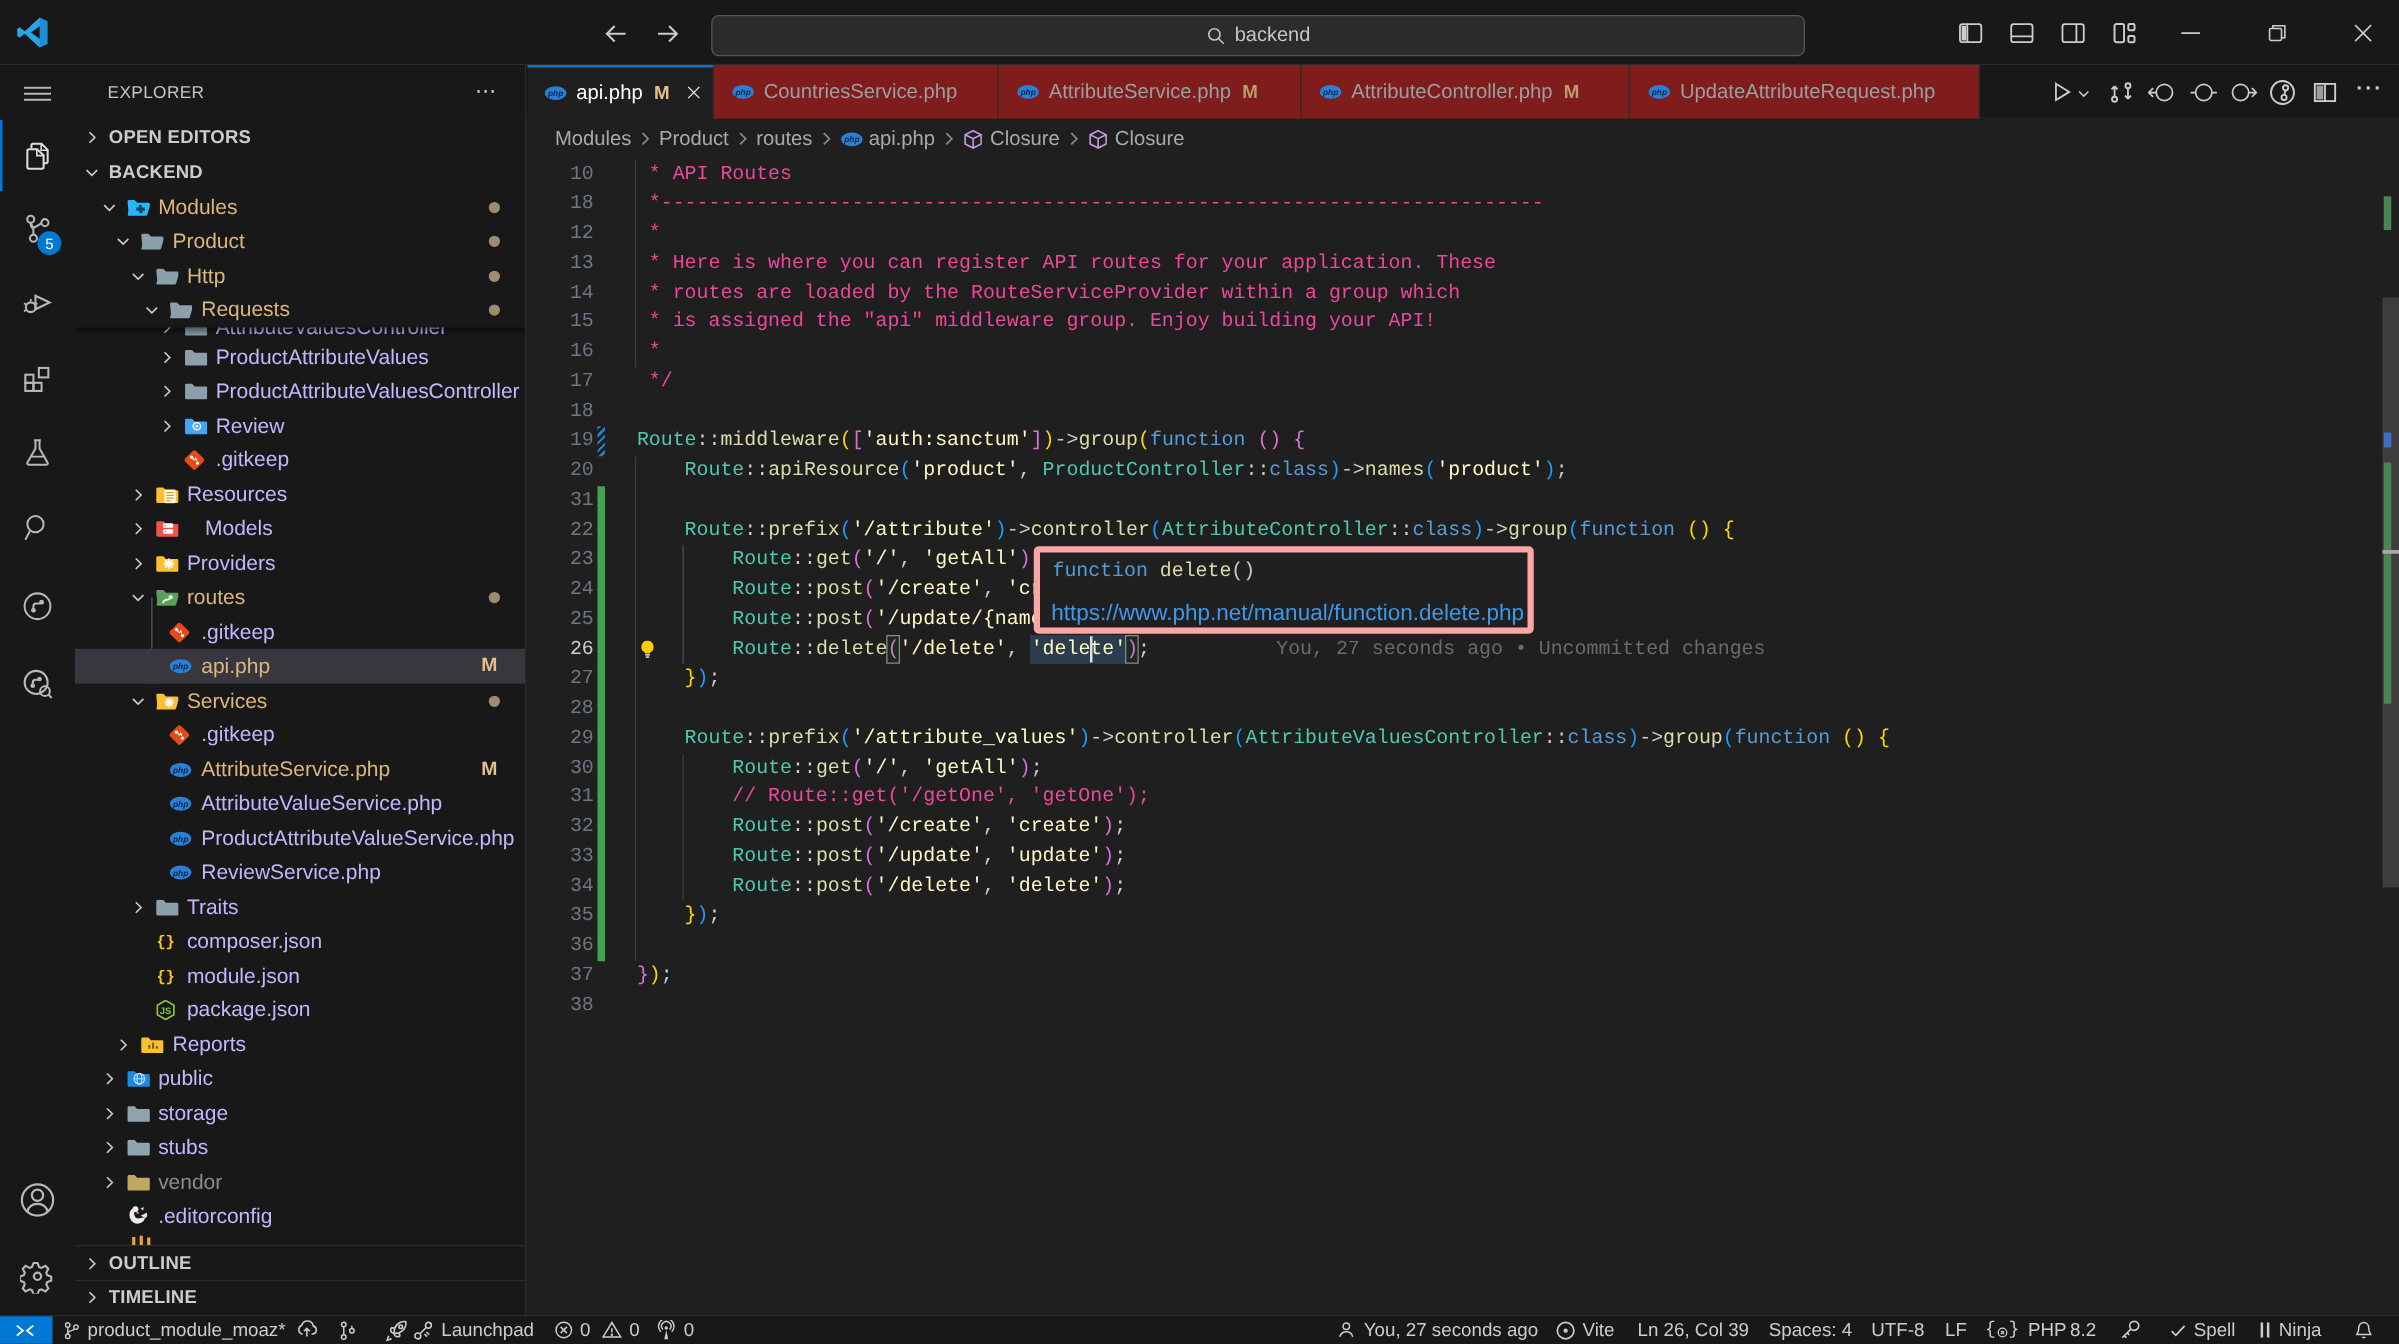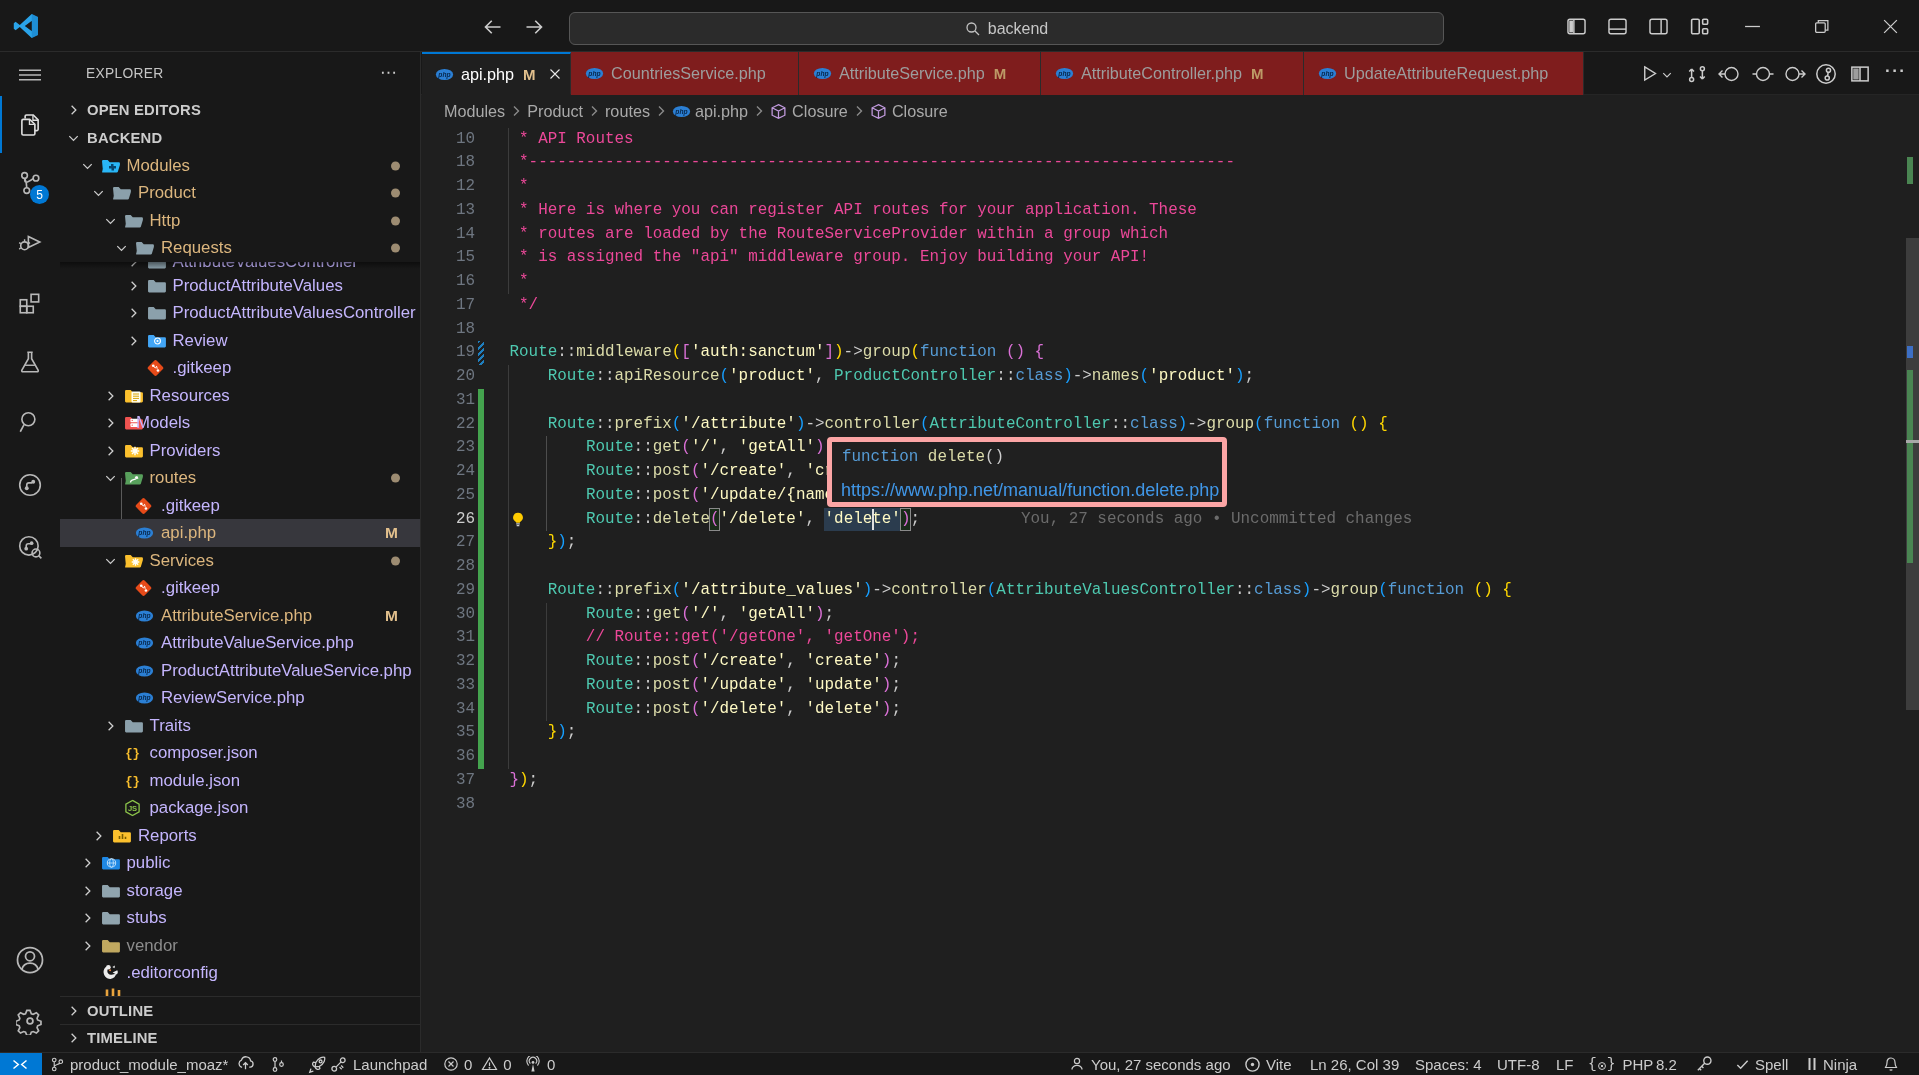--- a/index.html
+++ b/index.html
@@ -282,21 +282,21 @@
       </svg>
     <svg class="ficon" style="left:63.5px" width="19" height="16" viewBox="0 0 20 17" fill="#ef5350">
         <use href="#fc"></use>
       </svg>
     <svg class="ficon" style="left:69.5px;width:9px" viewBox="0 0 10 12">
         <rect x="0.5" y="1.2" width="9" height="4" rx="1" fill="#fff"></rect>
         <rect x="0.5" y="6.4" width="9" height="4" rx="1" fill="#fff"></rect>
         <circle cx="2.5" cy="3.2" r="0.7" fill="#ef5350"></circle>
         <circle cx="2.5" cy="8.4" r="0.7" fill="#ef5350"></circle>
       </svg>
-    <div class="rlab" style="left:76px">Models</div>
+    <div class="rlab" style="left:104px">Models</div>
   </div>
   <div class="row" style="top:384.75px">
     <svg class="chev" style="left:42.5px" width="15" height="15" viewBox="0 0 16 16">
         <use href="#chr"></use>
       </svg>
     <svg class="ficon" style="left:63.5px" width="19" height="16" viewBox="0 0 20 17" fill="#fbc02d">
         <use href="#fc"></use>
       </svg>
     <svg class="ficon" style="left:70px;width:10px" viewBox="0 0 10 10">
         <circle cx="5" cy="5" r="1.6" fill="#fffdf5"></circle>

